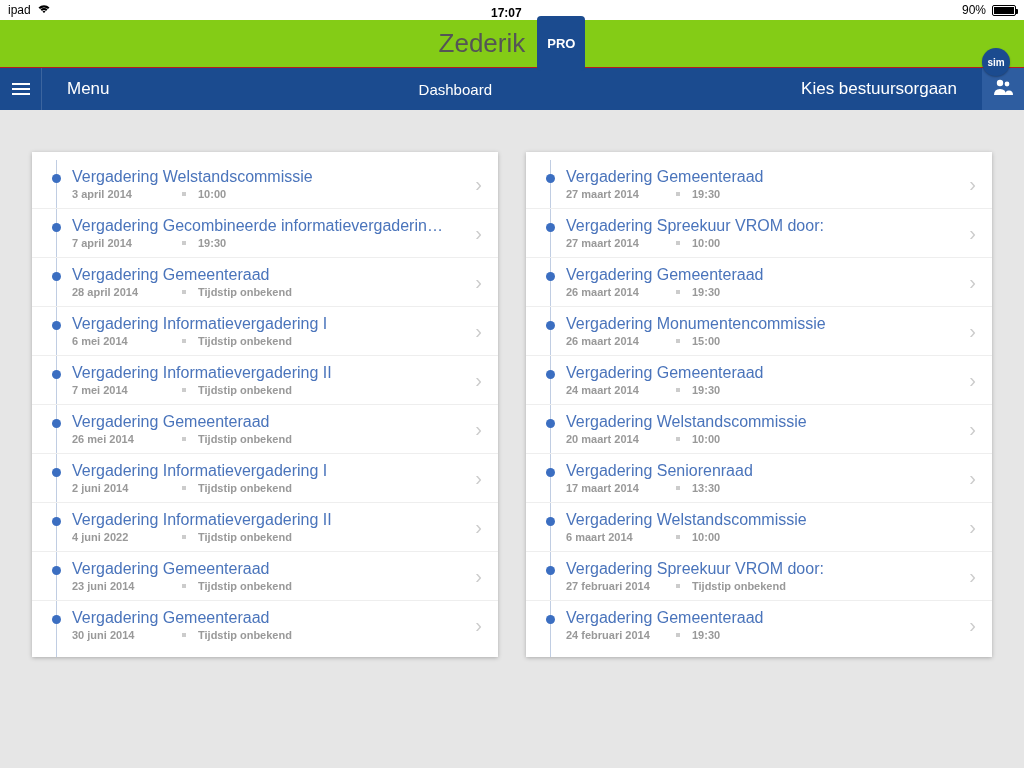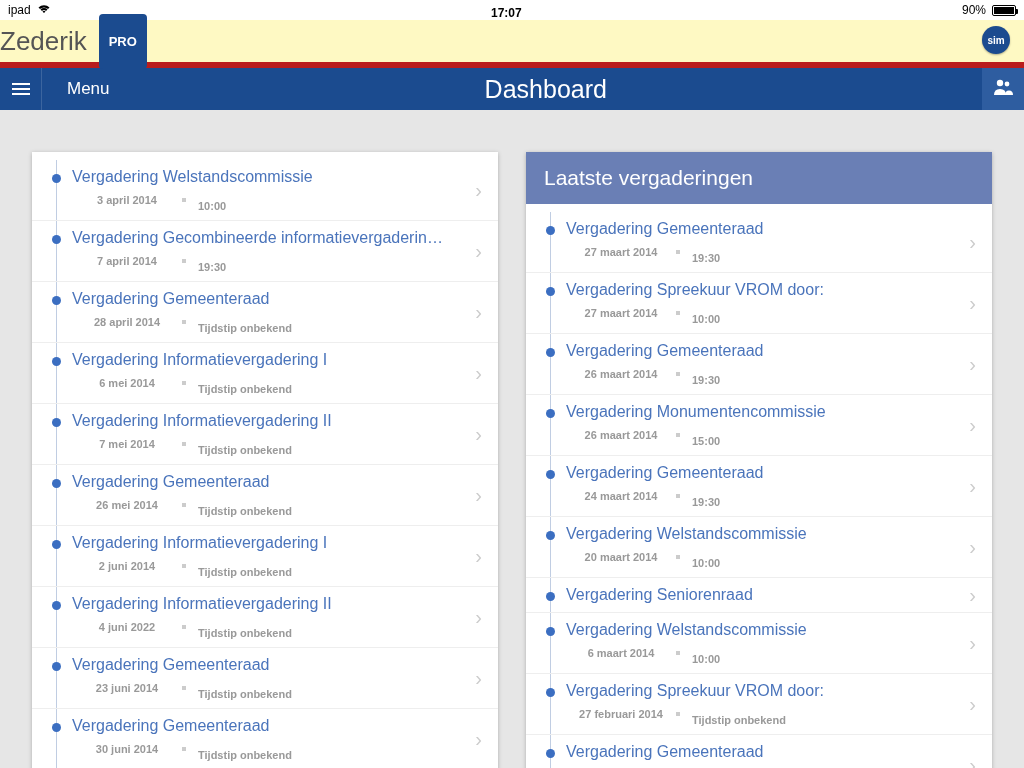--- a/index.html
+++ b/index.html
@@ -27,45 +27,45 @@
   position:relative; display:inline-block;
 }
 .battery::after {
   content:""; position:absolute; right:-3px; top:3px;
   width:2px; height:5px; background:#000; border-radius:0 1px 1px 0;
 }
 .battery-fill { position:absolute; left:1px; top:1px; bottom:1px; width:90%; background:#000; }
 
 .title-bar {
   height: 48px;
-  background: #fef9c3;
+  background: #84cc16;
   display:flex;
   align-items:center;
-  justify-content:flex-start;
+  justify-content:center;
   position:relative;
-  border-bottom:6px solid #b91c1c;
+  border-bottom:1px solid #b91c1c;
 }
 .title-bar .title {
   font-size: 26px;
   font-weight: 300;
   color: #555;
 }
 .pro-badge {
   background:#1b4b8f;
   color:#fff;
   font-size:13px;
   font-weight:bold;
   padding:20px 10px;
   border-radius:4px;
   margin-left:12px;
 }
 .sim-logo {
   position:absolute;
   right:14px;
-  top:6px;
+  top:28px;
   width:28px; height:28px;
   background:#1b4b8f;
   border-radius:50%;
   display:flex; align-items:center; justify-content:center;
   color:#fff; font-size:10px; font-weight:bold;
   box-shadow: 0 1px 2px rgba(0,0,0,0.3);
 }
 
 .nav-bar {
   height: 42px;
@@ -79,21 +79,21 @@
 }
 .nav-menu-btn {
   width:42px; height:42px;
   display:flex; align-items:center; justify-content:center;
   border-right: 1px solid rgba(255,255,255,0.15);
   cursor:pointer;
 }
 .hamburger { display:flex; flex-direction:column; gap:3px; }
 .hamburger span { width:18px; height:2px; background:#fff; }
 .nav-menu-label { padding-left:14px; flex:0 0 auto; cursor:pointer; }
-.nav-center { flex:1; text-align:center; font-size:25px; }
+.nav-center { flex:1; text-align:center; font-size:15px; }
 .nav-right-label { padding-right:14px; cursor:pointer; }
 .nav-people-btn {
   width:42px; height:42px;
   background:#2e5da0;
   display:flex; align-items:center; justify-content:center;
   cursor:pointer;
 }
 .people-icon { color:#fff; }
 
 .content {
@@ -151,23 +151,23 @@
   text-overflow:ellipsis;
 }
 .meeting-meta {
   font-size:11px;
   color:#999;
   font-weight:bold;
   margin-top:2px;
   display:flex;
   align-items:center;
 }
-.meeting-date { width: 110px; text-align: center; }
+.meeting-date { width: 110px; }
 .meta-dot { width:4px; height:4px; background:#ccc; display:inline-block; margin-right:12px; }
-.meeting-time { color:#999; font-weight:bold;margin-top:12px; }
+.meeting-time { color:#999; font-weight:bold; }
 .chevron {
   position:absolute;
   right:16px;
   top:50%;
   transform:translateY(-50%);
   color:#ccc;
   font-size:20px;
 }
 </style>
 </head>
@@ -200,20 +200,21 @@
 <div class="nav-bar">
   <div class="nav-menu-btn">
     <span class="hamburger">
         <span></span>
         <span></span>
         <span></span>
       </span>
   </div>
   <div class="nav-menu-label">Menu</div>
   <div class="nav-center">Dashboard</div>
+  <div class="nav-right-label">Kies bestuursorgaan</div>
   <div class="nav-people-btn">
     <span class="people-icon">
       <svg width="22" height="18" viewBox="0 0 22 18" fill="#fff">
         <circle cx="8" cy="5" r="3.2"></circle>
         <circle cx="15" cy="6" r="2.4"></circle>
         <path d="M2 17 Q2 11 8 11 Q14 11 14 17 Z"></path>
         <path d="M13 17 Q13 12.5 17 12.5 Q21 12.5 21 17 Z"></path>
       </svg>
     </span>
   </div>
@@ -319,21 +320,20 @@
           <div class="meeting-meta">
             <span class="meeting-date">30 juni 2014</span>
             <span class="meta-dot"></span>
             <span class="meeting-time">Tijdstip onbekend</span>
           </div>
           <span class="chevron">›</span>
         </div>
       </div>
   </div>
   <div class="panel">
-    <div class="panel-header">Laatste vergaderingen</div>
     <div class="panel-body" id="recent-body">
       <div class="timeline-line"></div>
     <div class="meeting">
           <span class="meeting-dot"></span>
           <div class="meeting-title">Vergadering Gemeenteraad</div>
           <div class="meeting-meta">
             <span class="meeting-date">27 maart 2014</span>
             <span class="meta-dot"></span>
             <span class="meeting-time">19:30</span>
           </div>
@@ -385,20 +385,25 @@
           <div class="meeting-meta">
             <span class="meeting-date">20 maart 2014</span>
             <span class="meta-dot"></span>
             <span class="meeting-time">10:00</span>
           </div>
           <span class="chevron">›</span>
         </div>
         <div class="meeting">
           <span class="meeting-dot"></span>
           <div class="meeting-title">Vergadering Seniorenraad</div>
+          <div class="meeting-meta">
+            <span class="meeting-date">17 maart 2014</span>
+            <span class="meta-dot"></span>
+            <span class="meeting-time">13:30</span>
+          </div>
           <span class="chevron">›</span>
         </div>
         <div class="meeting">
           <span class="meeting-dot"></span>
           <div class="meeting-title">Vergadering Welstandscommissie</div>
           <div class="meeting-meta">
             <span class="meeting-date">6 maart 2014</span>
             <span class="meta-dot"></span>
             <span class="meeting-time">10:00</span>
           </div>

